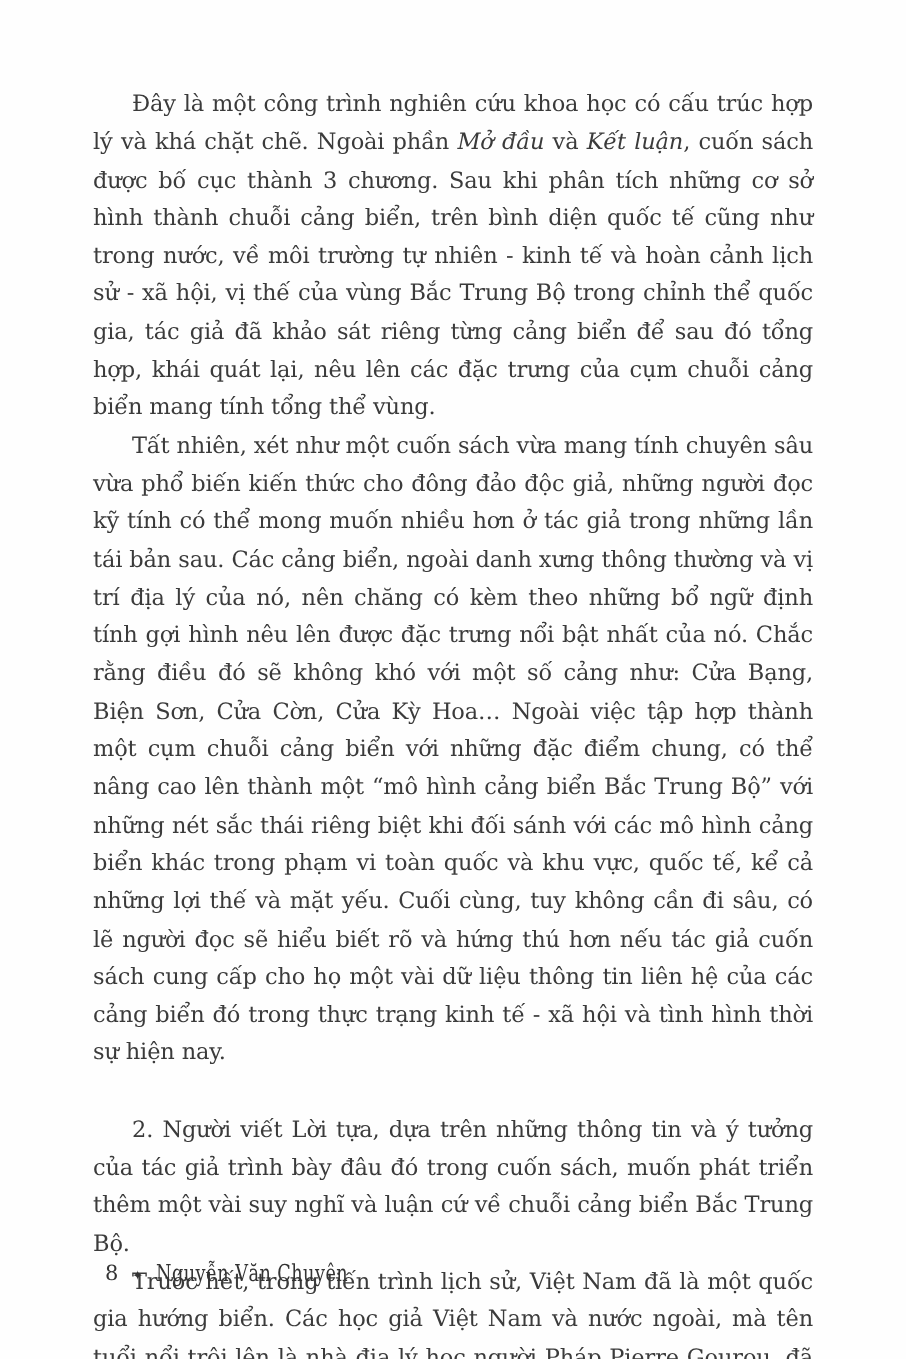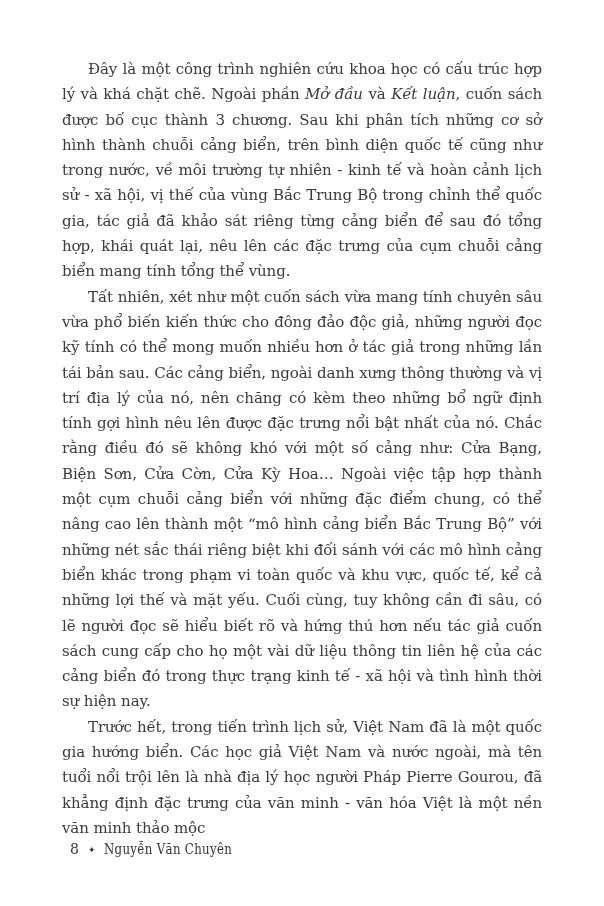--- a/index.html
+++ b/index.html
@@ -66,20 +66,21 @@
   }
 </style>
 </head>
 <body>
 
 <div class="page">
 
   <main class="text-block" id="paragraphs-container">
       <p class="para"><span>Đây là một công trình nghiên cứu khoa học có cấu trúc hợp lý và khá chặt chẽ. Ngoài phần </span><em>Mở đầu</em><span> và </span><em>Kết luận</em><span>, cuốn sách được bố cục thành 3 chương. Sau khi phân tích những cơ sở hình thành chuỗi cảng biển, trên bình diện quốc tế cũng như trong nước, về môi trường tự nhiên - kinh tế và hoàn cảnh lịch sử - xã hội, vị thế của vùng Bắc Trung Bộ trong chỉnh thể quốc gia, tác giả đã khảo sát riêng từng cảng biển để sau đó tổng hợp, khái quát lại, nêu lên các đặc trưng của cụm chuỗi cảng biển mang tính tổng thể vùng.</span></p>
       <p class="para"><span>Tất nhiên, xét như một cuốn sách vừa mang tính chuyên sâu vừa phổ biến kiến thức cho đông đảo độc giả, những người đọc kỹ tính có thể mong muốn nhiều hơn ở tác giả trong những lần tái bản sau. Các cảng biển, ngoài danh xưng thông thường và vị trí địa lý của nó, nên chăng có kèm theo những bổ ngữ định tính gợi hình nêu lên được đặc trưng nổi bật nhất của nó. Chắc rằng điều đó sẽ không khó với một số cảng như: Cửa Bạng, Biện Sơn, Cửa Cờn, Cửa Kỳ Hoa… Ngoài việc tập hợp thành một cụm chuỗi cảng biển với những đặc điểm chung, có thể nâng cao lên thành một “mô hình cảng biển Bắc Trung Bộ” với những nét sắc thái riêng biệt khi đối sánh với các mô hình cảng biển khác trong phạm vi toàn quốc và khu vực, quốc tế, kể cả những lợi thế và mặt yếu. Cuối cùng, tuy không cần đi sâu, có lẽ người đọc sẽ hiểu biết rõ và hứng thú hơn nếu tác giả cuốn sách cung cấp cho họ một vài dữ liệu thông tin liên hệ của các cảng biển đó trong thực trạng kinh tế - xã hội và tình hình thời sự hiện nay.</span></p>
+      <p class="para spaced"><span>2. Người viết Lời tựa, dựa trên những thông tin và ý tưởng của tác giả trình bày đâu đó trong cuốn sách, muốn phát triển thêm một vài suy nghĩ và luận cứ về chuỗi cảng biển Bắc Trung Bộ.</span></p>
       <p class="para"><span>Trước hết, trong tiến trình lịch sử, Việt Nam đã là một quốc gia hướng biển. Các học giả Việt Nam và nước ngoài, mà tên tuổi nổi trội lên là nhà địa lý học người Pháp Pierre Gourou, đã khẳng định đặc trưng của văn minh - văn hóa Việt là một nền văn minh thảo mộc</span></p>
     </main>
 
   <footer class="page-footer">
     <span class="page-number">8</span>
     <span class="footer-sep">✦</span>
     <span class="footer-author">Nguyễn Văn Chuyên</span>
   </footer>
 
 </div>

